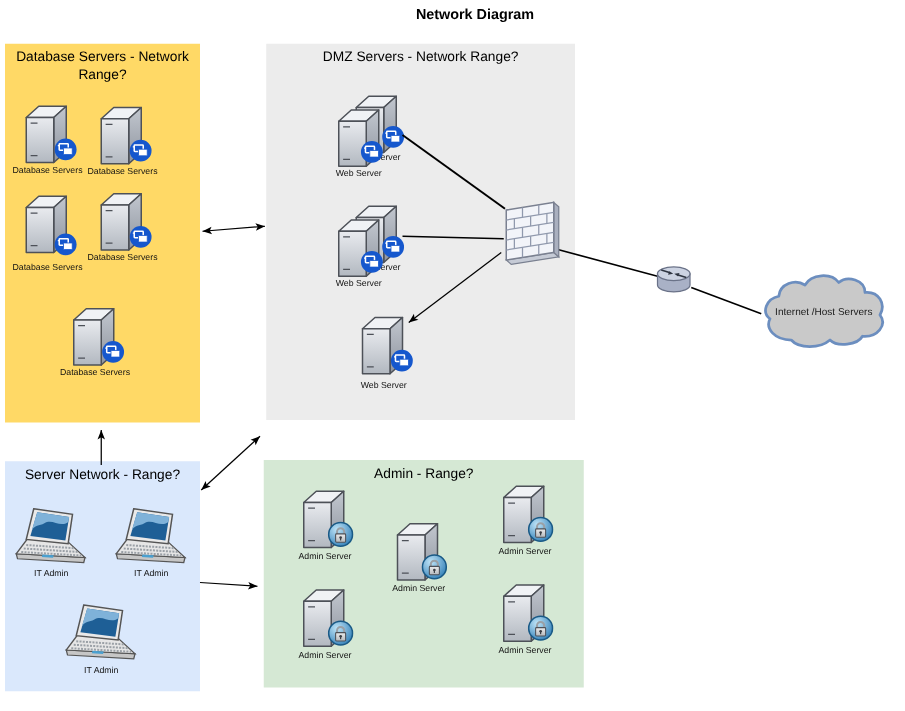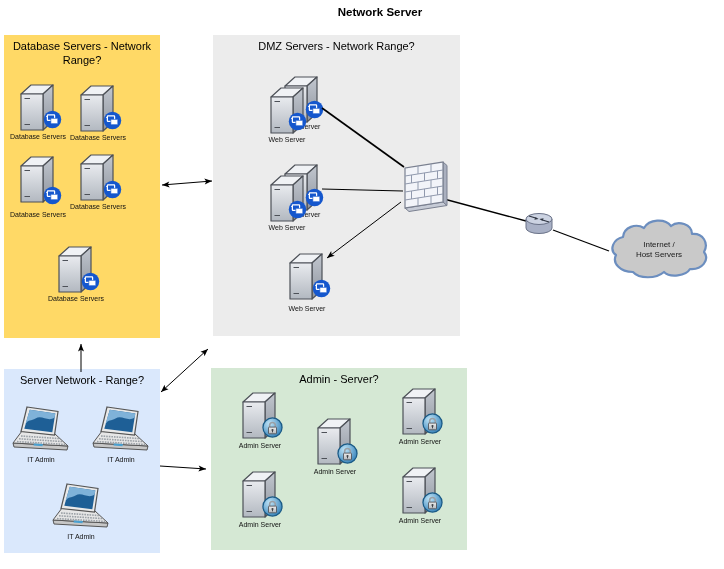--- a/index.html
+++ b/index.html
@@ -9,21 +9,21 @@
                  font-size:11.5px;font-weight:bold;color:#000;}
   .region{position:absolute;}
   .rtitle{font-size:11px;color:#000;text-align:center;padding-top:5px;line-height:1.25;}
   .rtitle-wrap{margin:0 auto;width:150px;}
   .node{position:absolute;}
   .icn{position:absolute;display:block;overflow:visible;}
   .nlabel{position:absolute;transform:translateX(-50%);white-space:nowrap;
           font-size:7px;color:#111;}
   .dev{position:absolute;}
   .wires{position:absolute;left:0;top:0;}
-  .cloud-text{position:absolute;inset:0;display:flex;flex-direction:column;
+  .cloud-text{position:absolute;inset:0;display:flex;flex-direction:row;
               align-items:center;justify-content:center;font-size:8px;color:#1a1a1a;
               line-height:1.2;padding-top:6px;}
 </style>
 </head>
 <body>
 
 <svg style="position:absolute;width:0;height:0" aria-hidden="true">
   <defs>
     <linearGradient id="g-front" x1="0" y1="0" x2="0" y2="1">
       <stop offset="0" stop-color="#e9ebef"></stop>
@@ -113,21 +113,21 @@
     </symbol>
 
     <symbol id="sym-cloud" viewBox="0 0 104 64">
       <path d="M26,57 C13,57 5,48 9,40 C2,35 6,24 16,22 C17,12 29,8 37,13 C42,4 58,3 64,11 C71,5 85,9 85,19 C96,18 102,28 97,37 C103,45 95,55 83,54 C79,61 63,63 57,57 C49,64 32,64 26,57 Z" fill="#c9c9c9" stroke="#6c8ebf" stroke-width="2.2" stroke-linejoin="round"></path>
     </symbol>
   </defs>
 </svg>
 
 <div class="canvas">
 
-  <div class="diagram-title">Network Server</div>
+  <div class="diagram-title">Network Diagram</div>
 
   <div class="region" style="left:4px;top:35px;width:156px;height:303px;background:#ffd966">
     <div class="rtitle">
       <div class="rtitle-wrap">Database Servers - Network Range?</div>
     </div>
     <div class="node" style="left:14px;top:48px;width:40px">
       <svg class="icn" style="left:0;top:0" width="40" height="50">
           <use href="#sym-server"></use>
         </svg>
       <svg class="icn" style="left:25px;top:27px" width="19" height="19">
@@ -237,21 +237,21 @@
     </div>
     <div class="node" style="left:46px;top:114px;width:62px">
       <svg class="icn" style="left:0;top:0" width="62" height="48">
           <use href="#sym-laptop"></use>
         </svg>
       <div class="nlabel" style="left:31px;top:50px">IT Admin</div>
     </div>
   </div>
 
   <div class="region" style="left:211px;top:368px;width:256px;height:182px;background:#d5e8d4">
-    <div class="rtitle">Admin - Server?</div>
+    <div class="rtitle">Admin - Range?</div>
     <div class="node" style="left:29px;top:23px;width:40px">
       <svg class="icn" style="left:0;top:0" width="40" height="50">
           <use href="#sym-server"></use>
         </svg>
       <svg class="icn" style="left:22px;top:26px" width="21" height="21">
           <use href="#sym-lock-badge"></use>
         </svg>
       <div class="nlabel" style="left:50%;top:51px">Admin Server</div>
     </div>
     <div class="node" style="left:104px;top:49px;width:40px">

